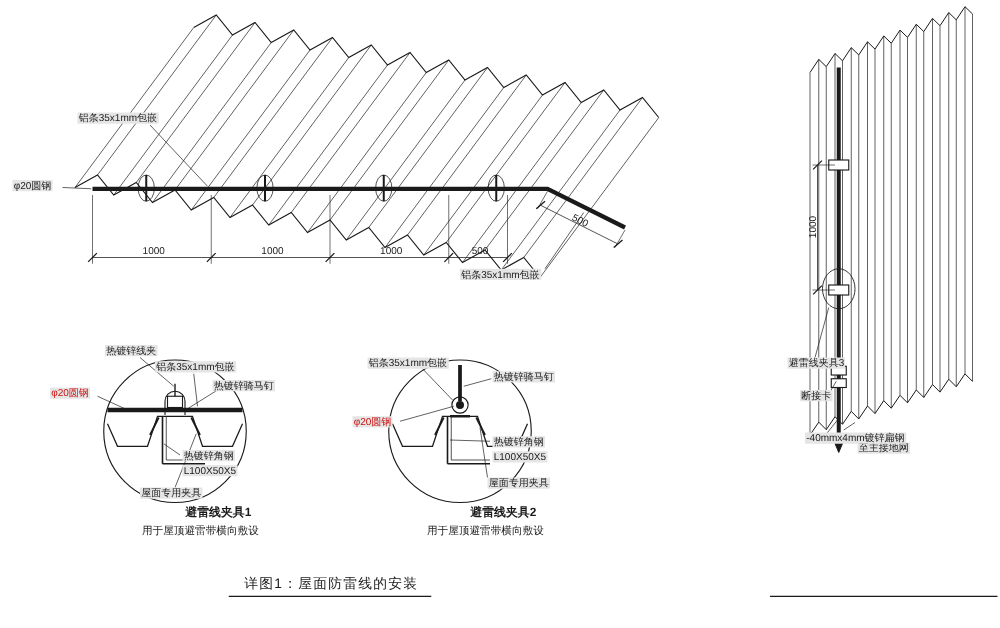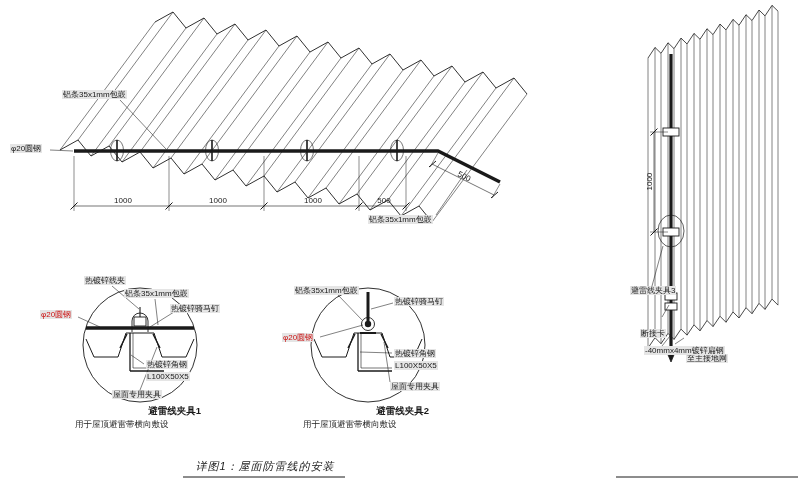--- a/index.html
+++ b/index.html
@@ -5,22 +5,22 @@
   html,body{margin:0;padding:0;background:#fff;}
   .page{position:relative;width:800px;height:502px;background:#ffffff;overflow:hidden;
         font-family:"Liberation Sans","DejaVu Sans",sans-serif;color:#1a1a1a;}
   svg#art{position:absolute;left:0;top:0;}
   .wm{position:absolute;left:228px;top:228px;font-size:28px;letter-spacing:2px;opacity:.85;
       font-family:"Liberation Serif","DejaVu Serif",serif;white-space:nowrap;z-index:2;}
   .lbl{position:absolute;font-size:8px;line-height:1.15;white-space:nowrap;background:#e5e5e5;
        padding:0 1px;z-index:3;}
   .dim{text-align:center;background:transparent;}
   .dtitle{font-size:9.5px;font-weight:bold;text-align:right;background:transparent;}
-  .dsub{font-size:8.5px;text-align:left;background:transparent;}
-  .cap{position:absolute;font-size:11px;letter-spacing:1px;text-align:center;z-index:3;white-space:nowrap;font-style:italic;}
+  .dsub{font-size:8.5px;text-align:right;background:transparent;}
+  .cap{position:absolute;font-size:11px;letter-spacing:1px;text-align:center;z-index:3;white-space:nowrap;}
   .rot-slant{transform:rotate(26.5deg);}
   .rot-vert{transform:rotate(-90deg);}
 </style>
 </head>
 <body>
 
 <div class="page">
 
   <svg id="art" width="800" height="502" viewBox="0 0 800 502">
       <g>
@@ -207,19 +207,19 @@
   <div class="lbl" style="left:394px;top:297px">热镀锌骑马钉</div>
   <div class="lbl" style="left: 282px; top: 333px; color: rgb(204, 17, 17);">φ20圆钢</div>
   <div class="lbl" style="left:394px;top:349px">热镀锌角钢</div>
   <div class="lbl" style="left:394px;top:361px">L100X50X5</div>
   <div class="lbl" style="left:390px;top:382px">屋面专用夹具</div>
   <div class="lbl dtitle" style="left:308px;top:406px;width:120px">避雷线夹具2</div>
   <div class="lbl dsub" style="left:302px;top:420px;width:132px">用于屋顶避雷带横向敷设</div>
 
   <div class="lbl dim rot-vert" style="left:627px;top:177px;width:44px">1000</div>
   <div class="lbl" style="left:630px;top:286px">避雷线夹具3</div>
-  <div class="lbl" style="left:640px;top:329px">断接卡</div>
+  <div class="lbl" style="left:640px;top:312px">断接卡</div>
   <div class="lbl" style="left:686px;top:354px">至主接地网</div>
   <div class="lbl" style="left:644px;top:346px">-40mmx4mm镀锌扁钢</div>
 
   <div class="cap" style="left:185px;top:459px;width:160px">详图1：屋面防雷线的安装</div>
 
 </div>
 
 </body></html>

